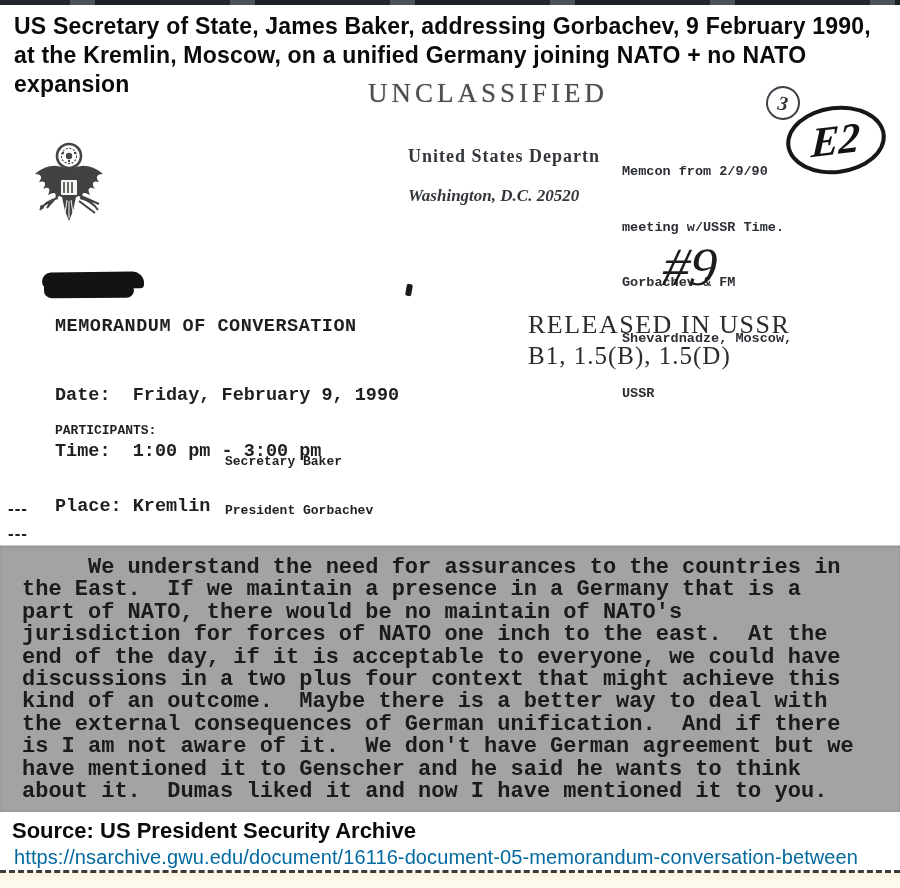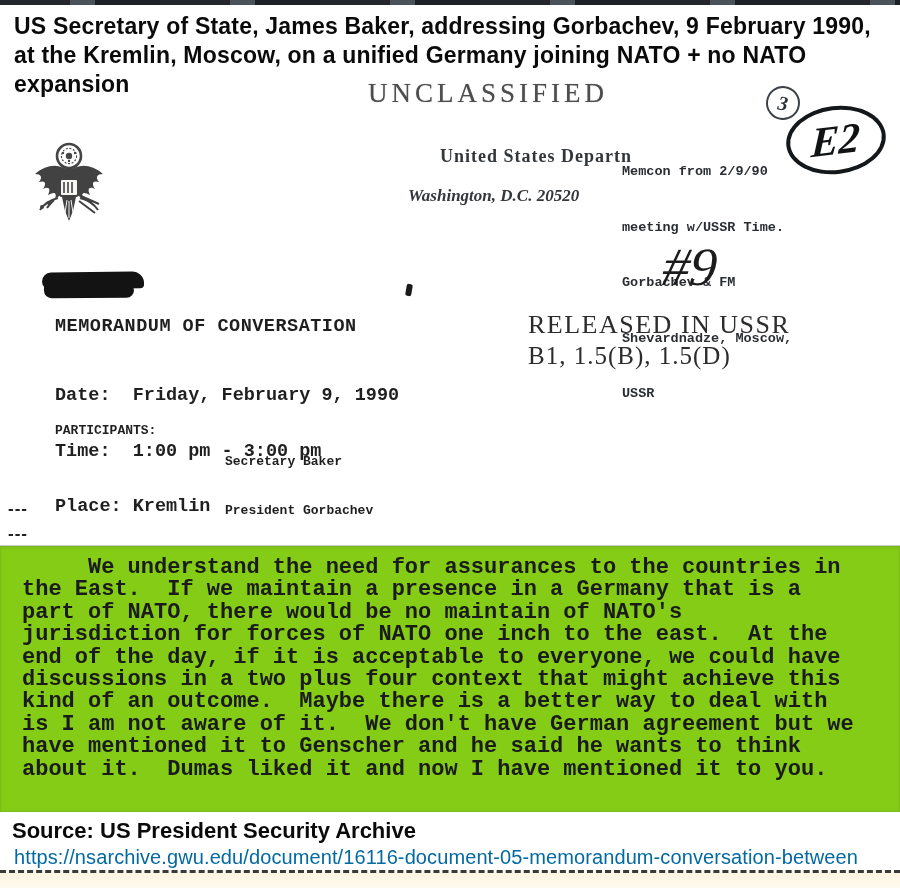--- a/index.html
+++ b/index.html
@@ -22,21 +22,21 @@
   }
 
   
   .caption { left:14px; top:12px; width:880px; color:#0a0a0a;
     font-size:23px; font-weight:bold; line-height:29px; letter-spacing:0.2px; }
 
   
   .unclassified { left:368px; top:78px; font-family:"Liberation Serif",serif;
     font-size:27px; letter-spacing:4px; color:#4d4d4d; text-shadow:0 0 1px #9a9a9a; }
 
-  .dept { left:440px; top:146px; font-family:"Liberation Serif",serif;
+  .dept { left:408px; top:146px; font-family:"Liberation Serif",serif;
     font-weight:bold; font-size:18px; color:#33373b; letter-spacing:1px; }
   .addr { left:408px; top:186px; font-family:"Liberation Serif",serif;
     font-style:italic; font-weight:bold; font-size:17px; color:#33373b; }
 
   .memcon-note { left:622px; top:126px; width:210px;
     font-family:"Liberation Mono","DejaVu Sans Mono",monospace;
     font-size:13.5px; font-weight:bold; color:#2a2e33; line-height:18.5px; white-space:pre; }
 
   .circled-num { left:766px; top:86px; width:34px; height:34px;
     border:2px solid #3c4248; border-radius:50%;
@@ -76,21 +76,21 @@
     background:#131313; border-radius:6px 10px 10px 10px; transform:rotate(-0.4deg); }
 
   .stray-mark { left:406px; top:284px; width:6px; height:12px;
     background:#1a1a1a; border-radius:2px; transform:rotate(10deg); }
 
   .ellipsis-mark { left:8px; font-size:17px; font-weight:bold; color:#222;
     letter-spacing:1px; font-family:"Liberation Sans",sans-serif; }
 
   
   .excerpt { left:0; top:545px; width:900px; height:267px;
-    background:#84cc16; border-top:1px solid #c9c9c2;
+    background:#a3a3a3; border-top:1px solid #c9c9c2;
     box-shadow:inset 0 2px 3px rgba(90,90,80,0.18), inset 0 -1px 2px rgba(90,90,80,0.12);
     padding:11px 0 0 22px; }
   .excerpt div { font-family:"Liberation Mono","DejaVu Sans Mono",monospace;
     font-weight:bold; font-size:22px; line-height:22.4px; color:#1b1b1b; white-space:pre; }
 
   
   .source { left:12px; top:818px; font-size:22px; font-weight:bold; color:#0a0a0a; }
   .doc-link { left:14px; top:846px; font-size:20px; color:#0369a1;
     text-decoration:none; letter-spacing:0.1px; }
 
@@ -193,20 +193,21 @@
   <div class="abs ellipsis-mark" style="top:524px;">---</div>
 
   <div class="abs excerpt">
     <div>     We understand the need for assurances to the countries in</div>
     <div>the East.  If we maintain a presence in a Germany that is a</div>
     <div>part of NATO, there would be no maintain of NATO's</div>
     <div>jurisdiction for forces of NATO one inch to the east.  At the</div>
     <div>end of the day, if it is acceptable to everyone, we could have</div>
     <div>discussions in a two plus four context that might achieve this</div>
     <div>kind of an outcome.  Maybe there is a better way to deal with</div>
+    <div>the external consequences of German unification.  And if there</div>
     <div>is I am not aware of it.  We don't have German agreement but we</div>
     <div>have mentioned it to Genscher and he said he wants to think</div>
     <div>about it.  Dumas liked it and now I have mentioned it to you.</div>
   </div>
 
   <div class="abs source">Source: US President Security Archive</div>
   <a class="abs doc-link" href="#">https://nsarchive.gwu.edu/document/16116-document-05-memorandum-conversation-between</a>
 
   <div class="abs bottom-strip"></div>
 

